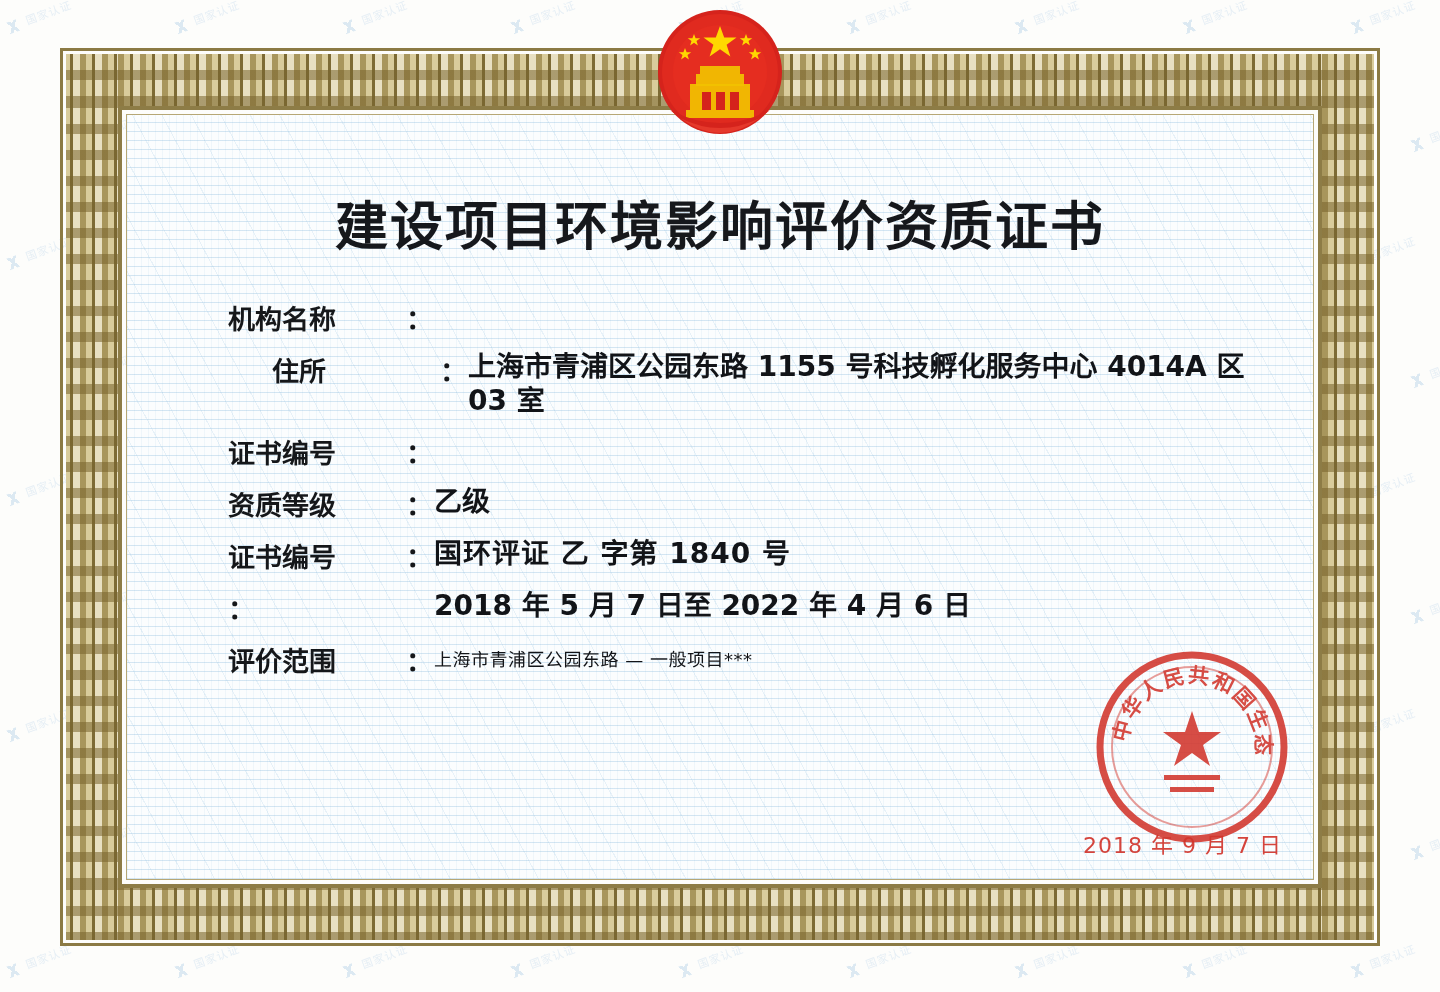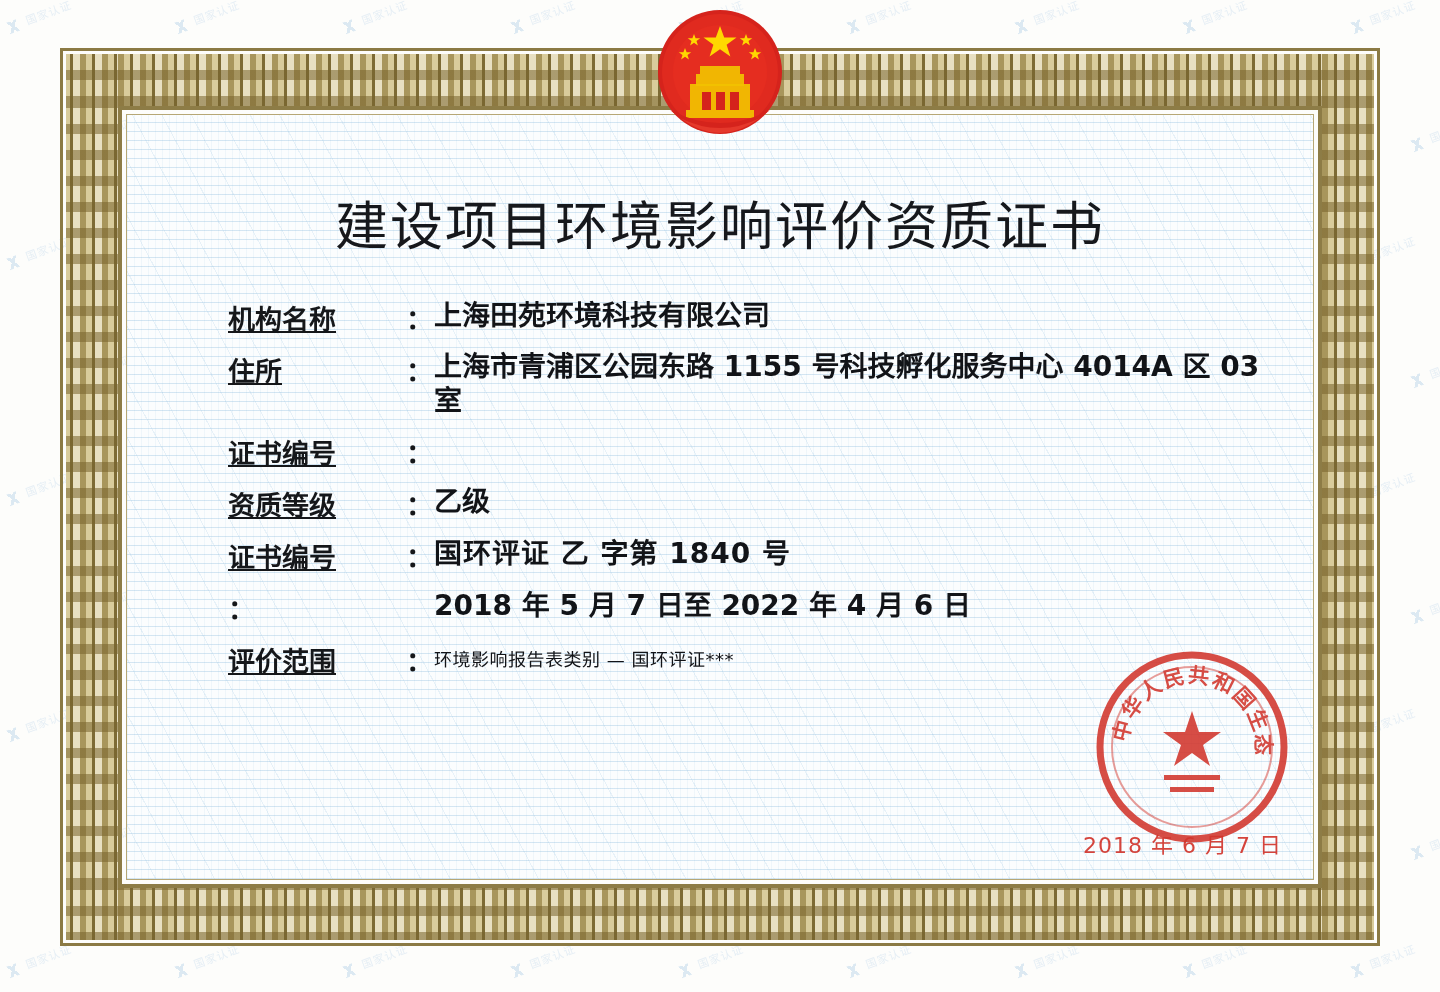--- a/index.html
+++ b/index.html
@@ -171,21 +171,21 @@
     top: 130px;
     right: 150px;
     bottom: 125px;
     z-index: 5;
   }
   .cert-title {
     margin-top: 68px;
     text-align: center;
     font-size: 53px;
     line-height: 1.1;
-    font-weight: normal;
+    font-weight: bold;
     color: #16181c;
     letter-spacing: 2px;
     font-family: "DejaVu Sans", "Liberation Sans", sans-serif;
   }
 
   .fields {
     margin-top: 42px;
     padding-left: 78px;
   }
   .field-row {
@@ -201,21 +201,20 @@
     font-family: "DejaVu Sans", "Liberation Sans", sans-serif;
     display: flex;
     justify-content: space-between;
     letter-spacing: 0;
     white-space: nowrap;
   }
   .field-label .lbl-text {
     display: flex;
     justify-content: space-between;
     width: 168px;
-    text-decoration: underline;
   }
   .field-label .colon {
     width: 22px;
     text-align: right;
   }
   .field-value {
     flex: 1 1 auto;
     font-size: 28px;
     font-weight: bold;
     color: #121418;
@@ -389,25 +388,24 @@
 
   <div class="content">
     <div class="cert-title">建设项目环境影响评价资质证书</div>
 
     <div class="fields" id="fieldsList">
         <div class="field-row">
           <div class="field-label">
             <span class="lbl-text" style="display: flex; justify-content: space-between;">机构名称</span>
             <span class="colon">：</span>
           </div>
-          <div class="field-value">上海田苑环境科技有限公司</div>
         </div>
         <div class="field-row row-address">
           <div class="field-label">
-            <span class="lbl-text" style="display: flex; justify-content: space-between;">住所</span>
+            <span class="lbl-text" style="display: flex; justify-content: space-between; margin-left: 44px;">住所</span>
             <span class="colon">：</span>
           </div>
           <div class="field-value">上海市青浦区公园东路 1155 号科技孵化服务中心 4014A 区 03 室</div>
         </div>
         <div class="field-row">
           <div class="field-label">
             <span class="lbl-text" style="display: flex; justify-content: space-between;">证书编号</span>
             <span class="colon">：</span>
           </div>
         </div>
@@ -429,35 +427,35 @@
           <div class="field-label">
             <span class="colon">：</span>
           </div>
           <div class="field-value">2018 年 5 月 7 日至 2022 年 4 月 6 日</div>
         </div>
         <div class="field-row">
           <div class="field-label">
             <span class="lbl-text" style="display: flex; justify-content: space-between;">评价范围</span>
             <span class="colon">：</span>
           </div>
-          <div class="field-value small">环境影响报告表类别 — 国环评证***</div>
+          <div class="field-value small">上海市青浦区公园东路 — 一般项目***</div>
         </div>
       </div>
   </div>
 
   <div class="seal">
     <svg viewBox="0 0 200 200" width="200" height="200" aria-hidden="true">
       <circle cx="100" cy="100" r="92" fill="none" stroke="#d2352c" stroke-width="7"></circle>
       <circle cx="100" cy="100" r="80" fill="none" stroke="#d2352c" stroke-width="2" opacity="0.55"></circle>
       <path id="sealArc" d="M100,100 m-64,0 a64,64 0 1,1 128,0" fill="none"></path>
       <text fill="#d2352c" font-size="21" font-family="DejaVu Sans, sans-serif" font-weight="bold" letter-spacing="2">
         <textPath href="#sealArc" startOffset="2%" id="sealTextPath">中华人民共和国生态环境部</textPath>
       </text>
 
       <polygon points="100,64 107,85 129,85 111,98 118,119 100,106 82,119 89,98 71,85 93,85" fill="#d2352c"></polygon>
 
       <rect x="72" y="128" width="56" height="5" fill="#d2352c"></rect>
       <rect x="78" y="140" width="44" height="5" fill="#d2352c"></rect>
     </svg>
   </div>
-  <div class="seal-date">2018 年 6 月 7 日</div>
+  <div class="seal-date">2018 年 9 月 7 日</div>
 
 </div>
 
 </body></html>

